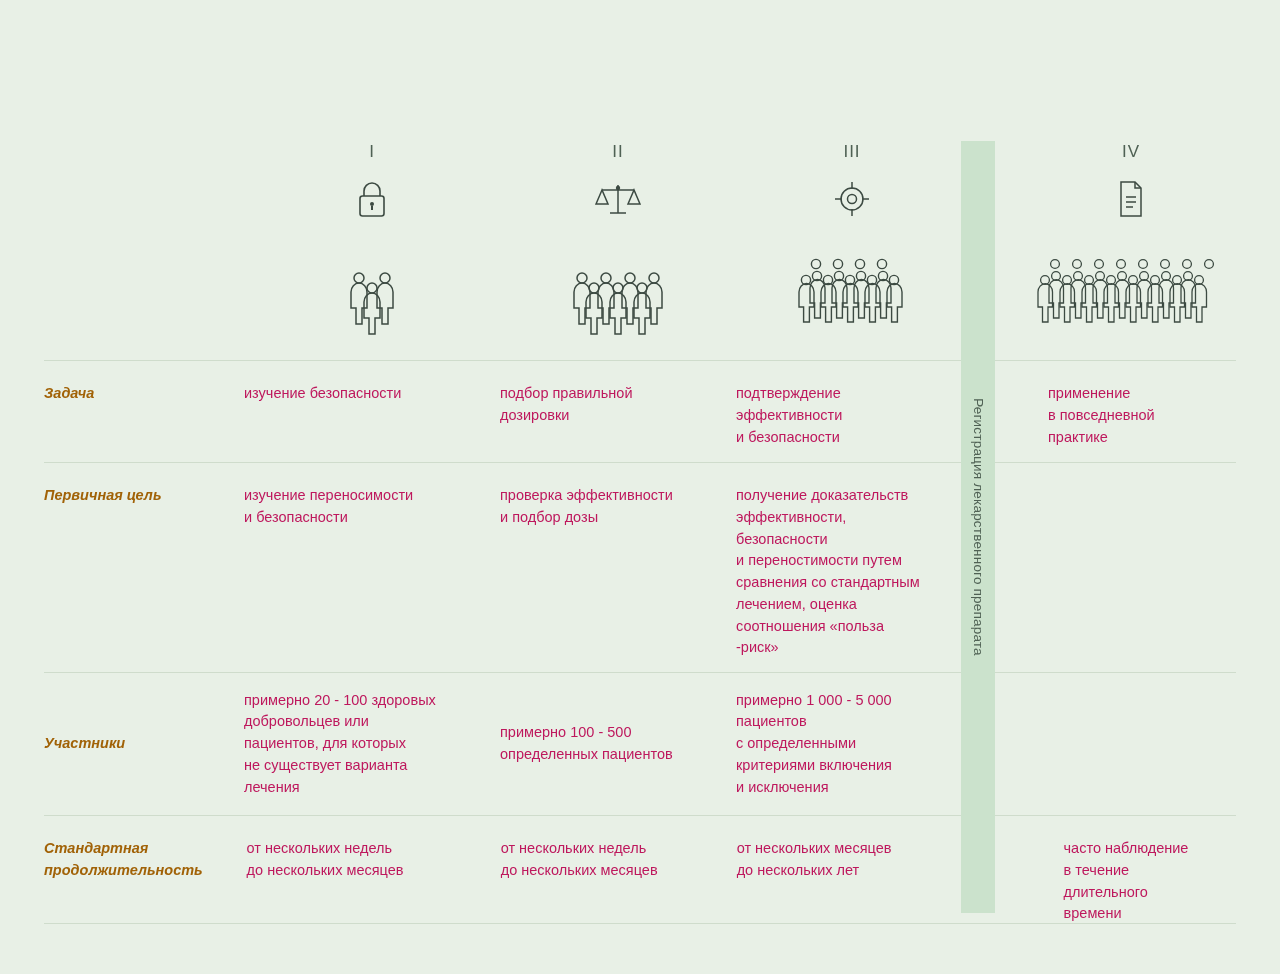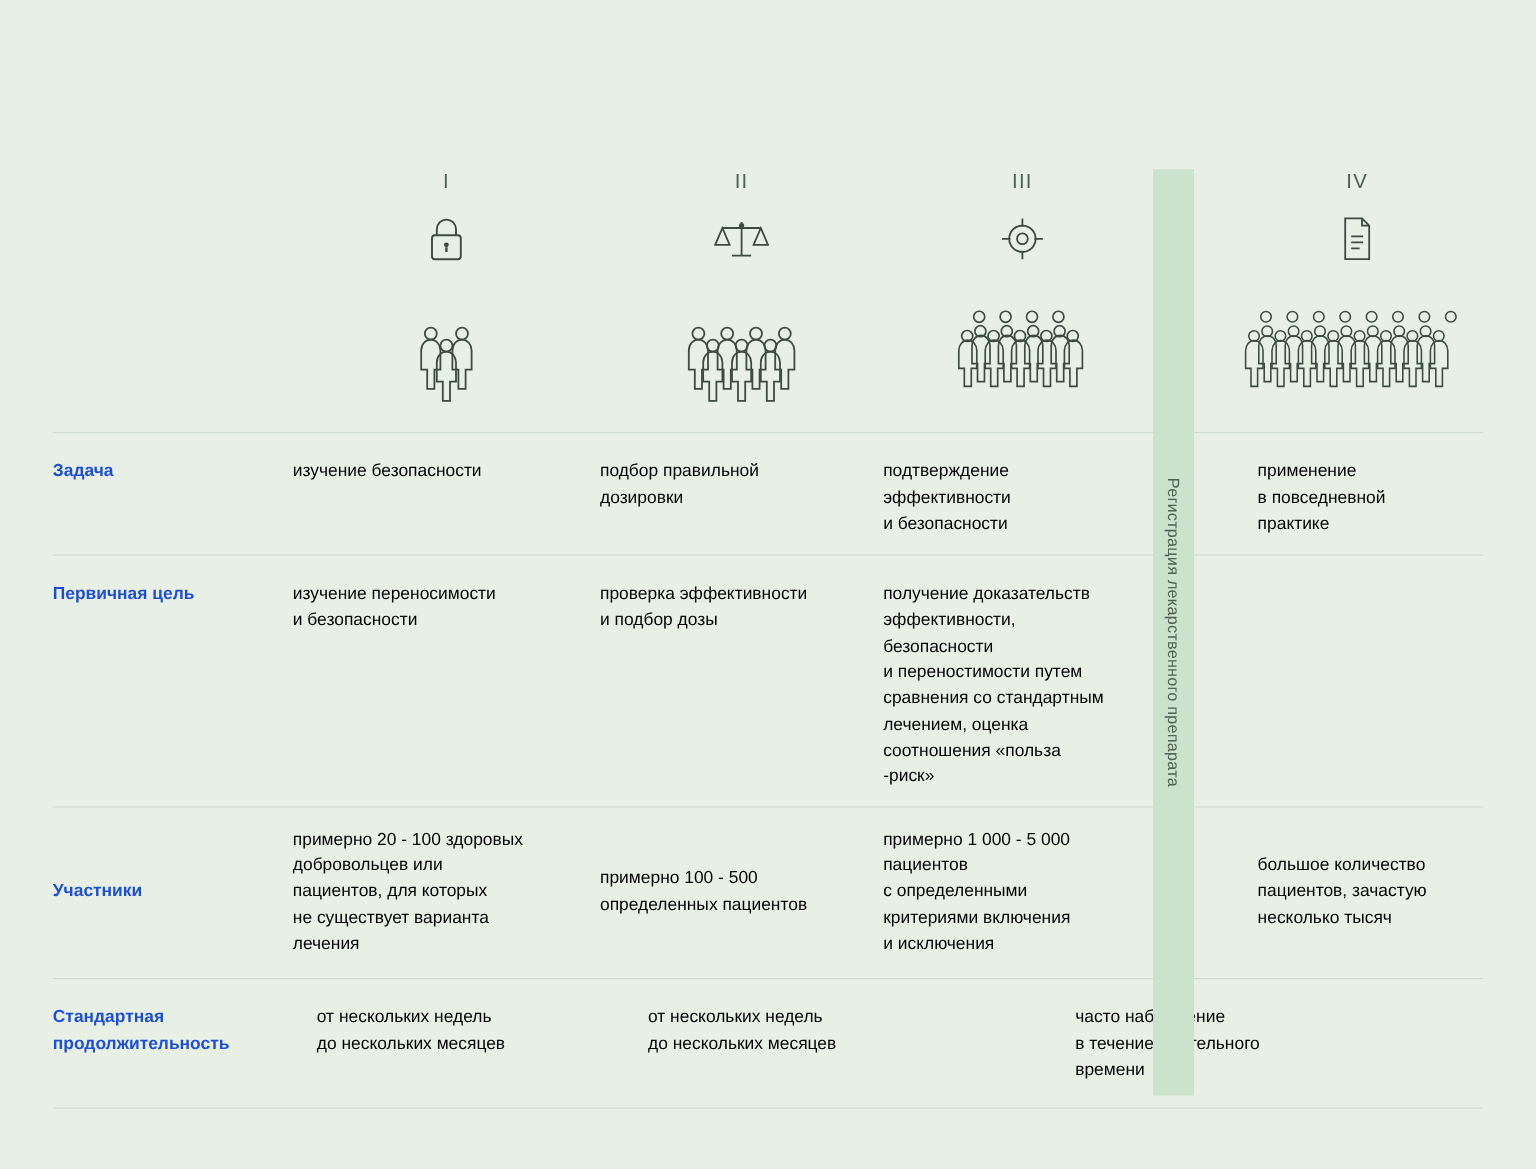--- a/index.html
+++ b/index.html
@@ -109,27 +109,28 @@
   }
   .row:last-child {
     border-bottom: 1px solid #cfdccc;
     gap: 20px;
   }
   .cell {
     box-sizing: border-box;
     padding: 22px 22px 22px 0;
     font-size: 14.5px;
     line-height: 1.5;
-    color: #000000;
+    color: #be185d;
   }
   .cell.label {
     font-weight: bold;
-    color: #1d4ed8;
+    color: #a16207;
     padding-left: 0;
     padding-right: 14px;
+    font-style: italic;
   }
   .cell.phase {
     padding-left: 0;
   }
   .cell.c1 { padding-left: 0; }
   .cell.gapcell {
     padding: 0;
   }
   .cell.c4 { padding-left: 22px; }
 
@@ -323,26 +324,26 @@
         <div class="cell phase c3">получение доказательств<br>эффективности,<br>безопасности<br>и переностимости путем<br>сравнения со стандартным<br>лечением, оценка<br>соотношения «польза<br>-риск»</div>
         <div class="cell gapcell c-gap"></div>
       </div>
 
       <div class="row r3">
         <div class="cell label c-label">Участники</div>
         <div class="cell phase c1">примерно 20 - 100 здоровых<br>добровольцев или<br>пациентов, для которых<br>не существует варианта<br>лечения</div>
         <div class="cell phase c2">примерно 100 - 500<br>определенных пациентов</div>
         <div class="cell phase c3">примерно 1 000 - 5 000<br>пациентов<br>с определенными<br>критериями включения<br>и исключения</div>
         <div class="cell gapcell c-gap"></div>
-        <div class="cell phase c4">большое количество<br>пациентов, зачастую<br>несколько тысяч</div>
       </div>
 
       <div class="row r4">
         <div class="cell label c-label">Стандартная<br>продолжительность</div>
         <div class="cell phase c1">от нескольких недель<br>до нескольких месяцев</div>
         <div class="cell phase c2">от нескольких недель<br>до нескольких месяцев</div>
+        <div class="cell phase c3">от нескольких месяцев<br>до нескольких лет</div>
         <div class="cell gapcell c-gap"></div>
         <div class="cell phase c4">часто наблюдение<br>в течение длительного<br>времени</div>
       </div>
 
     </div>
   </div>
 </div>
 
 </body></html>

